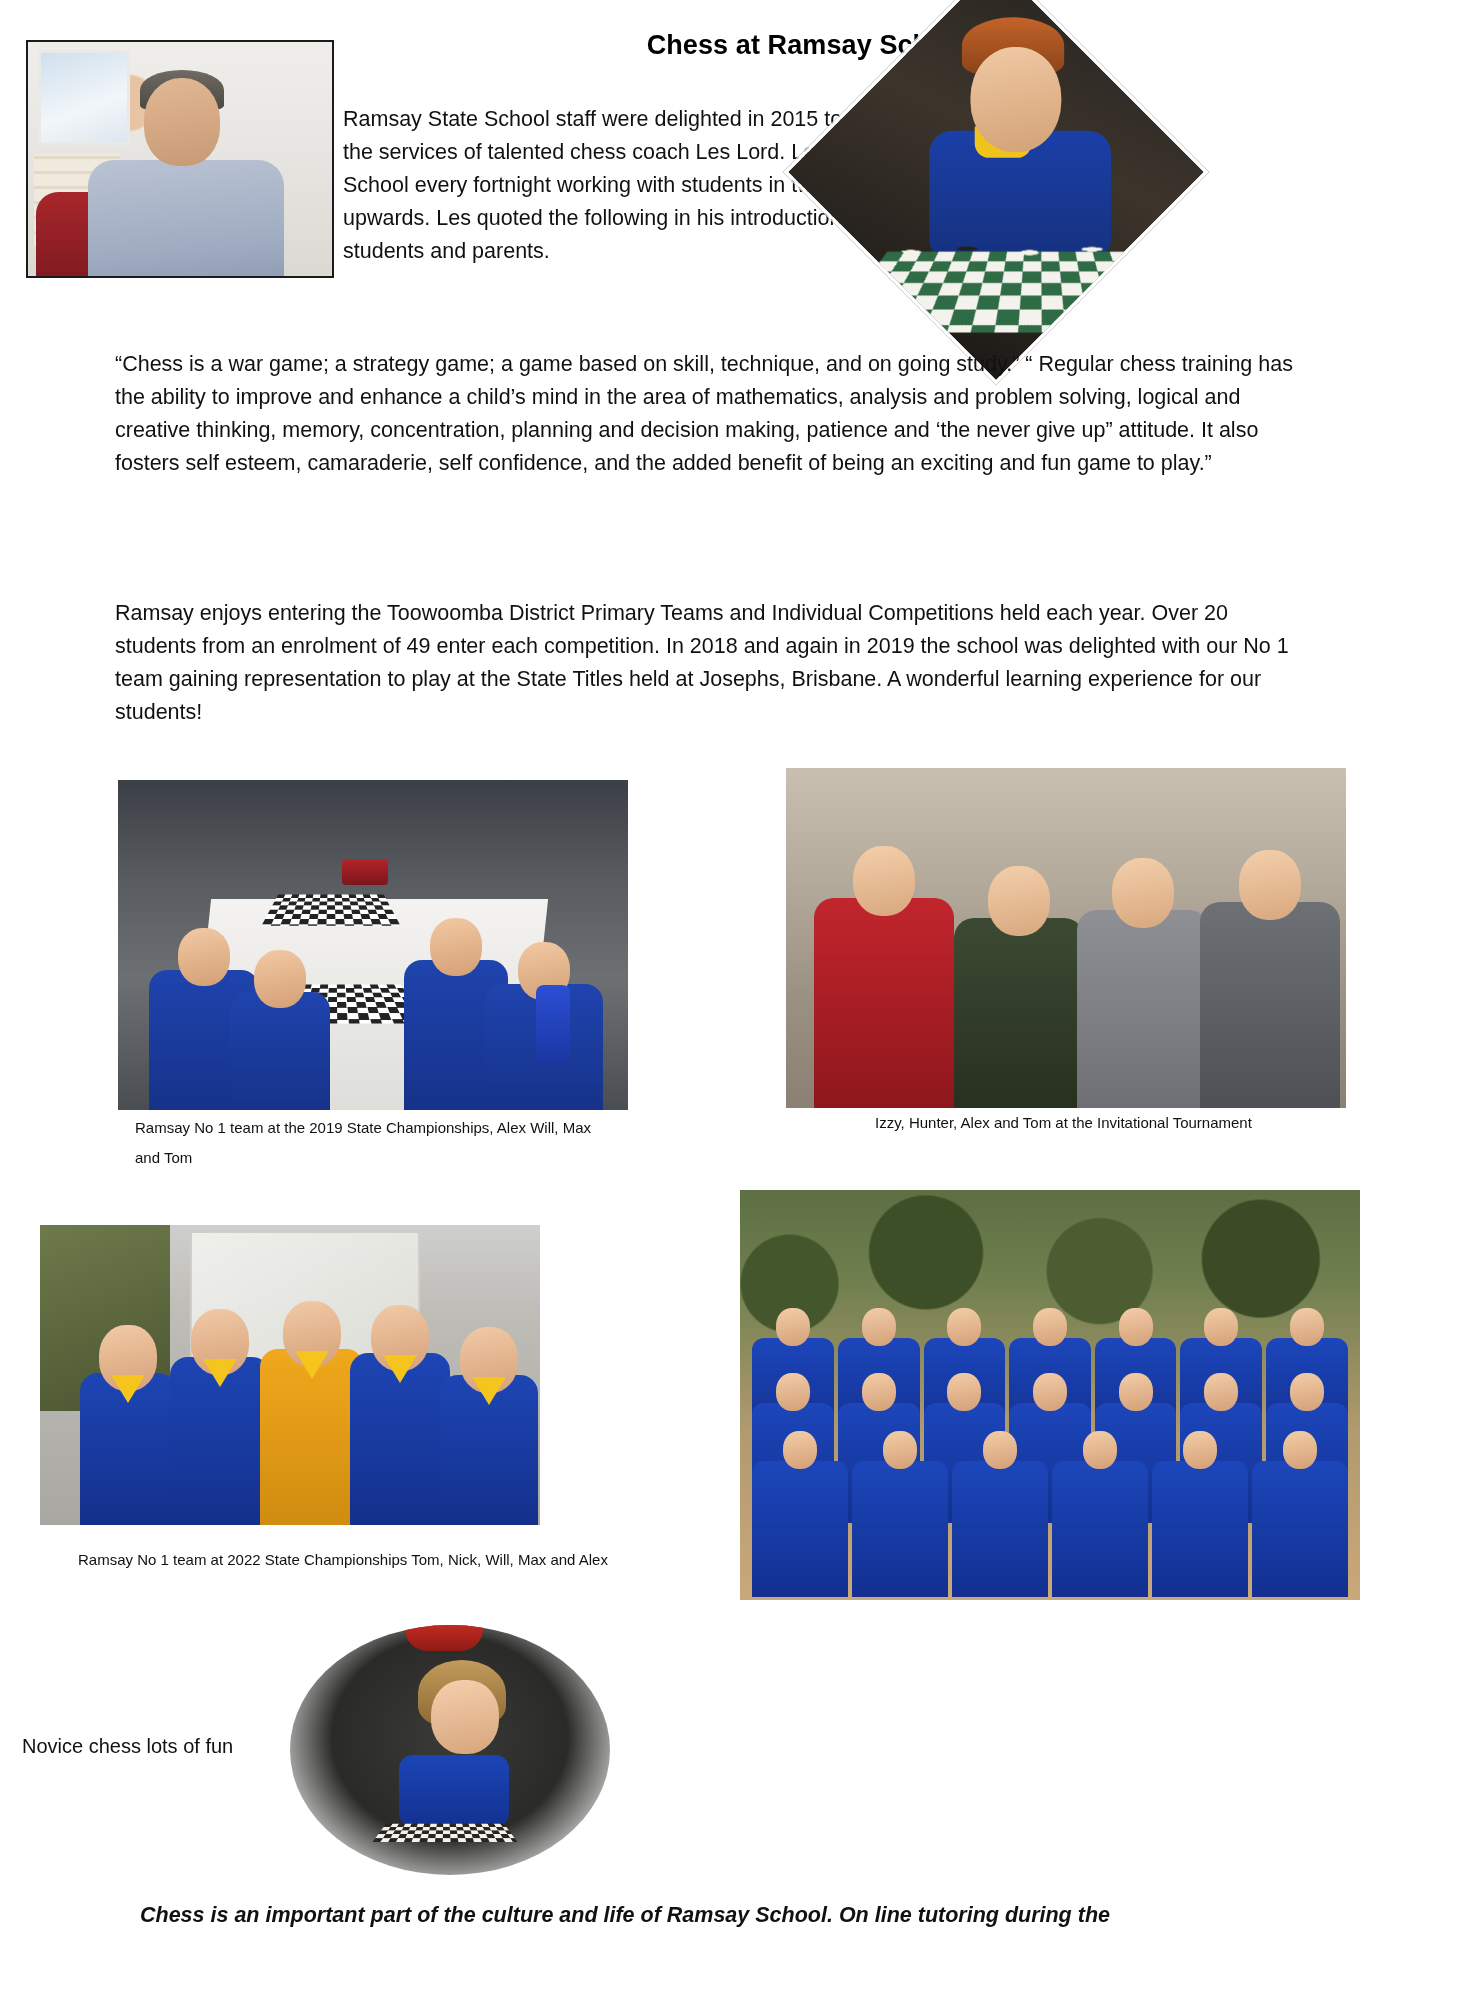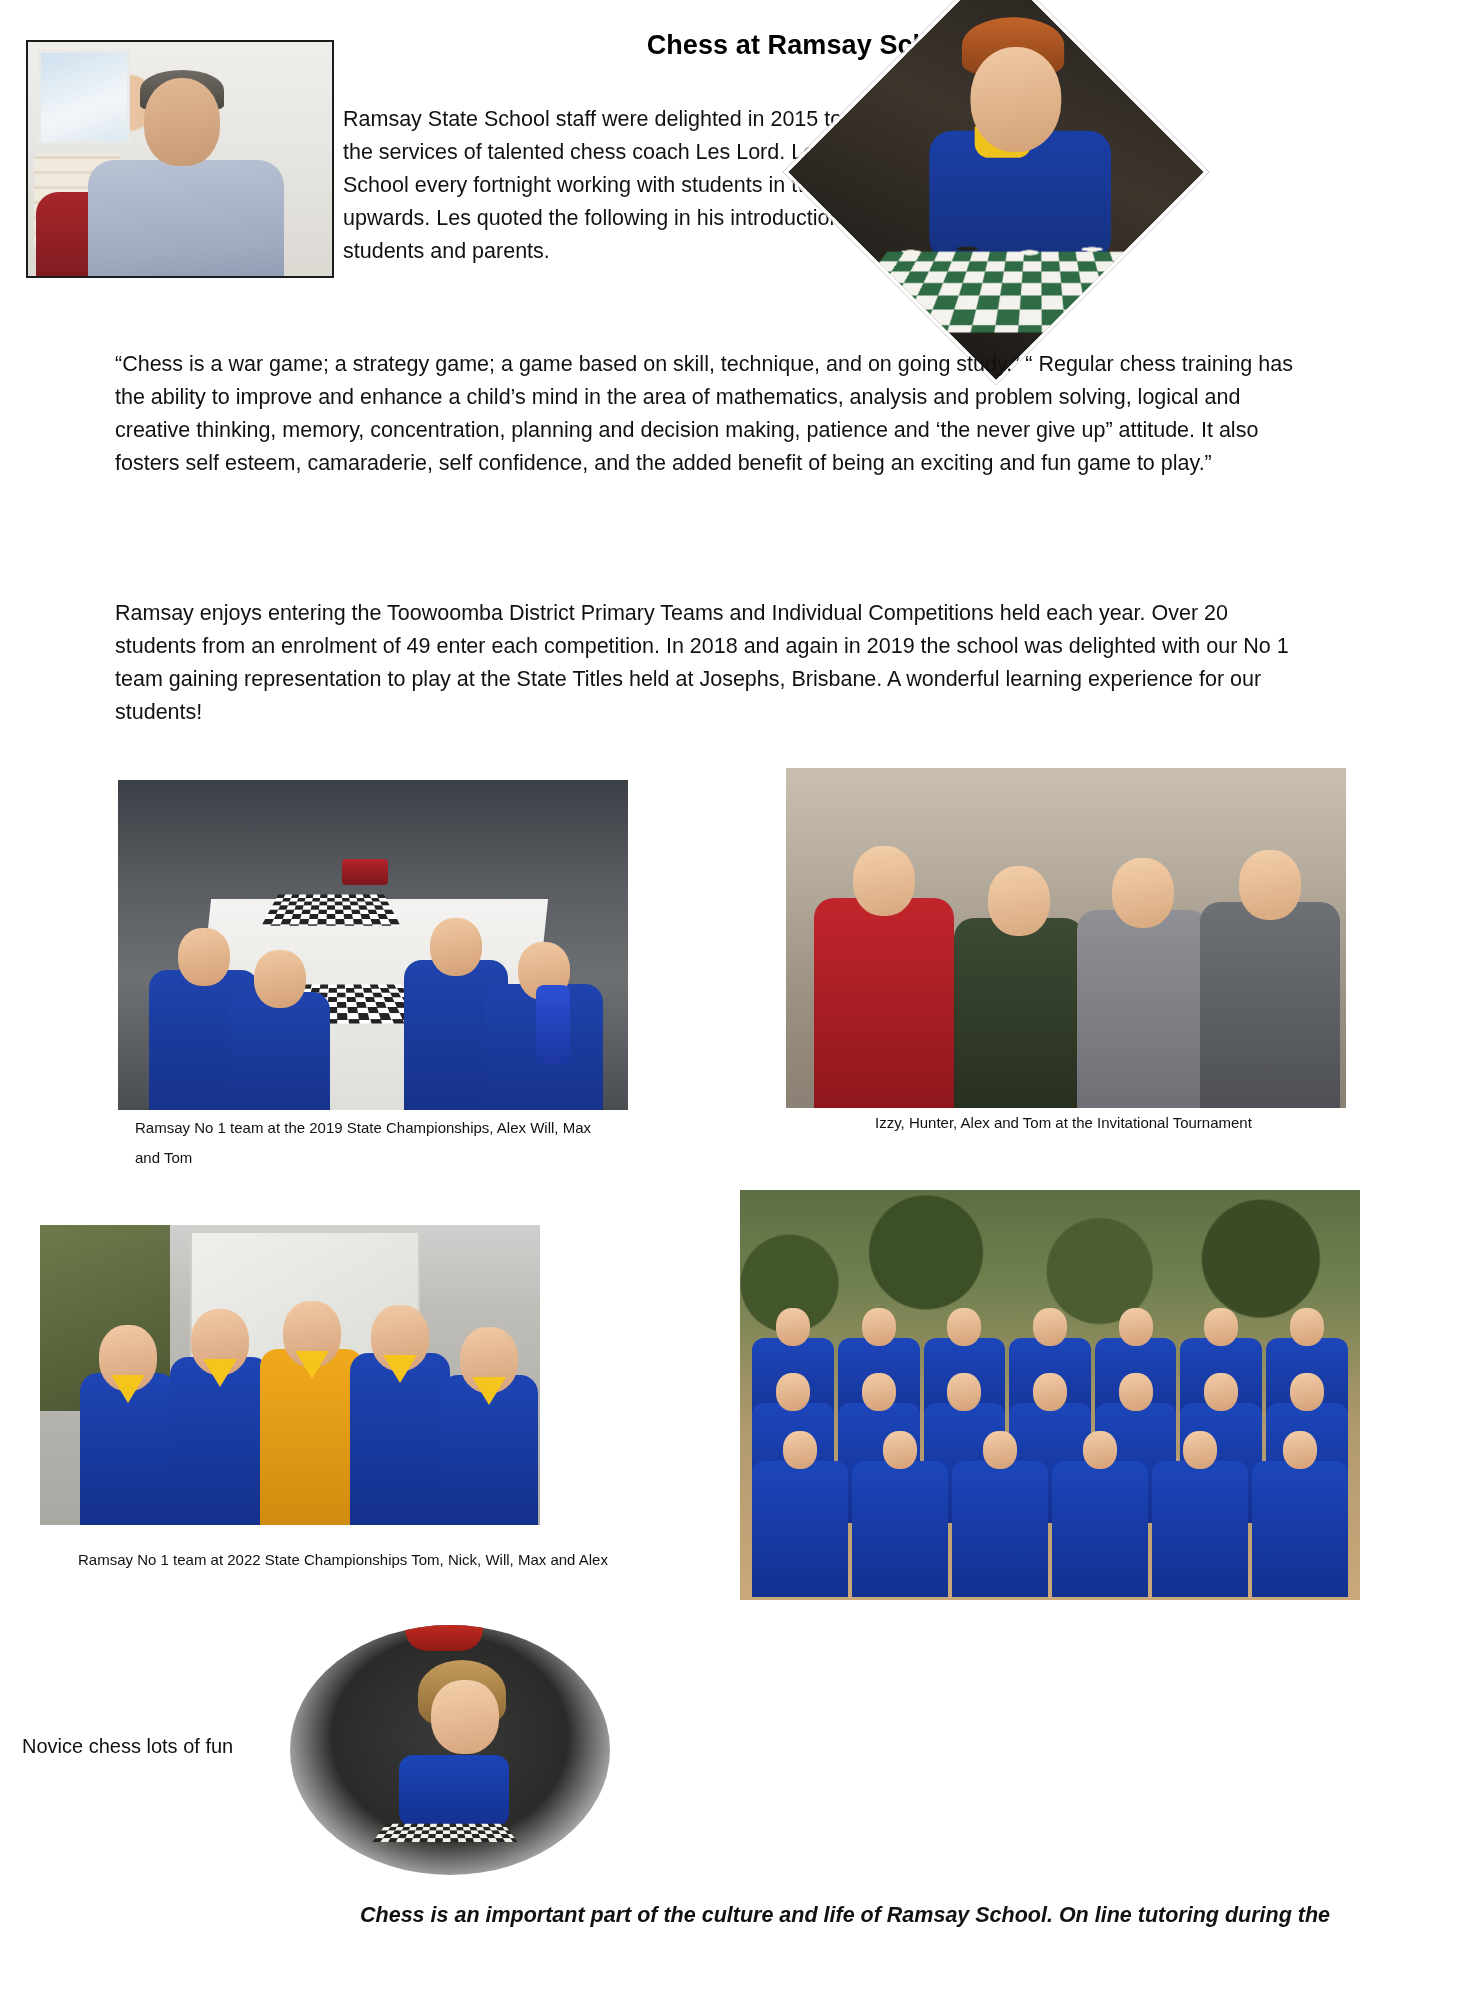--- a/index.html
+++ b/index.html
@@ -310,21 +310,20 @@
   }
 
   
   .footer {
     left: 140px; top: 1898px; width: 1190px;
     font-size: 21.5px;
     line-height: 34px;
     font-weight: bold;
     font-style: italic;
     color: #111;
-    text-align: right;
   }
   .footer .l2 { display:block; padding-left: 22px; }
 </style>
 </head>
 <body>
 
 <div class="page">
 
   <div class="abs headline">Chess at Ramsay School</div>
 

